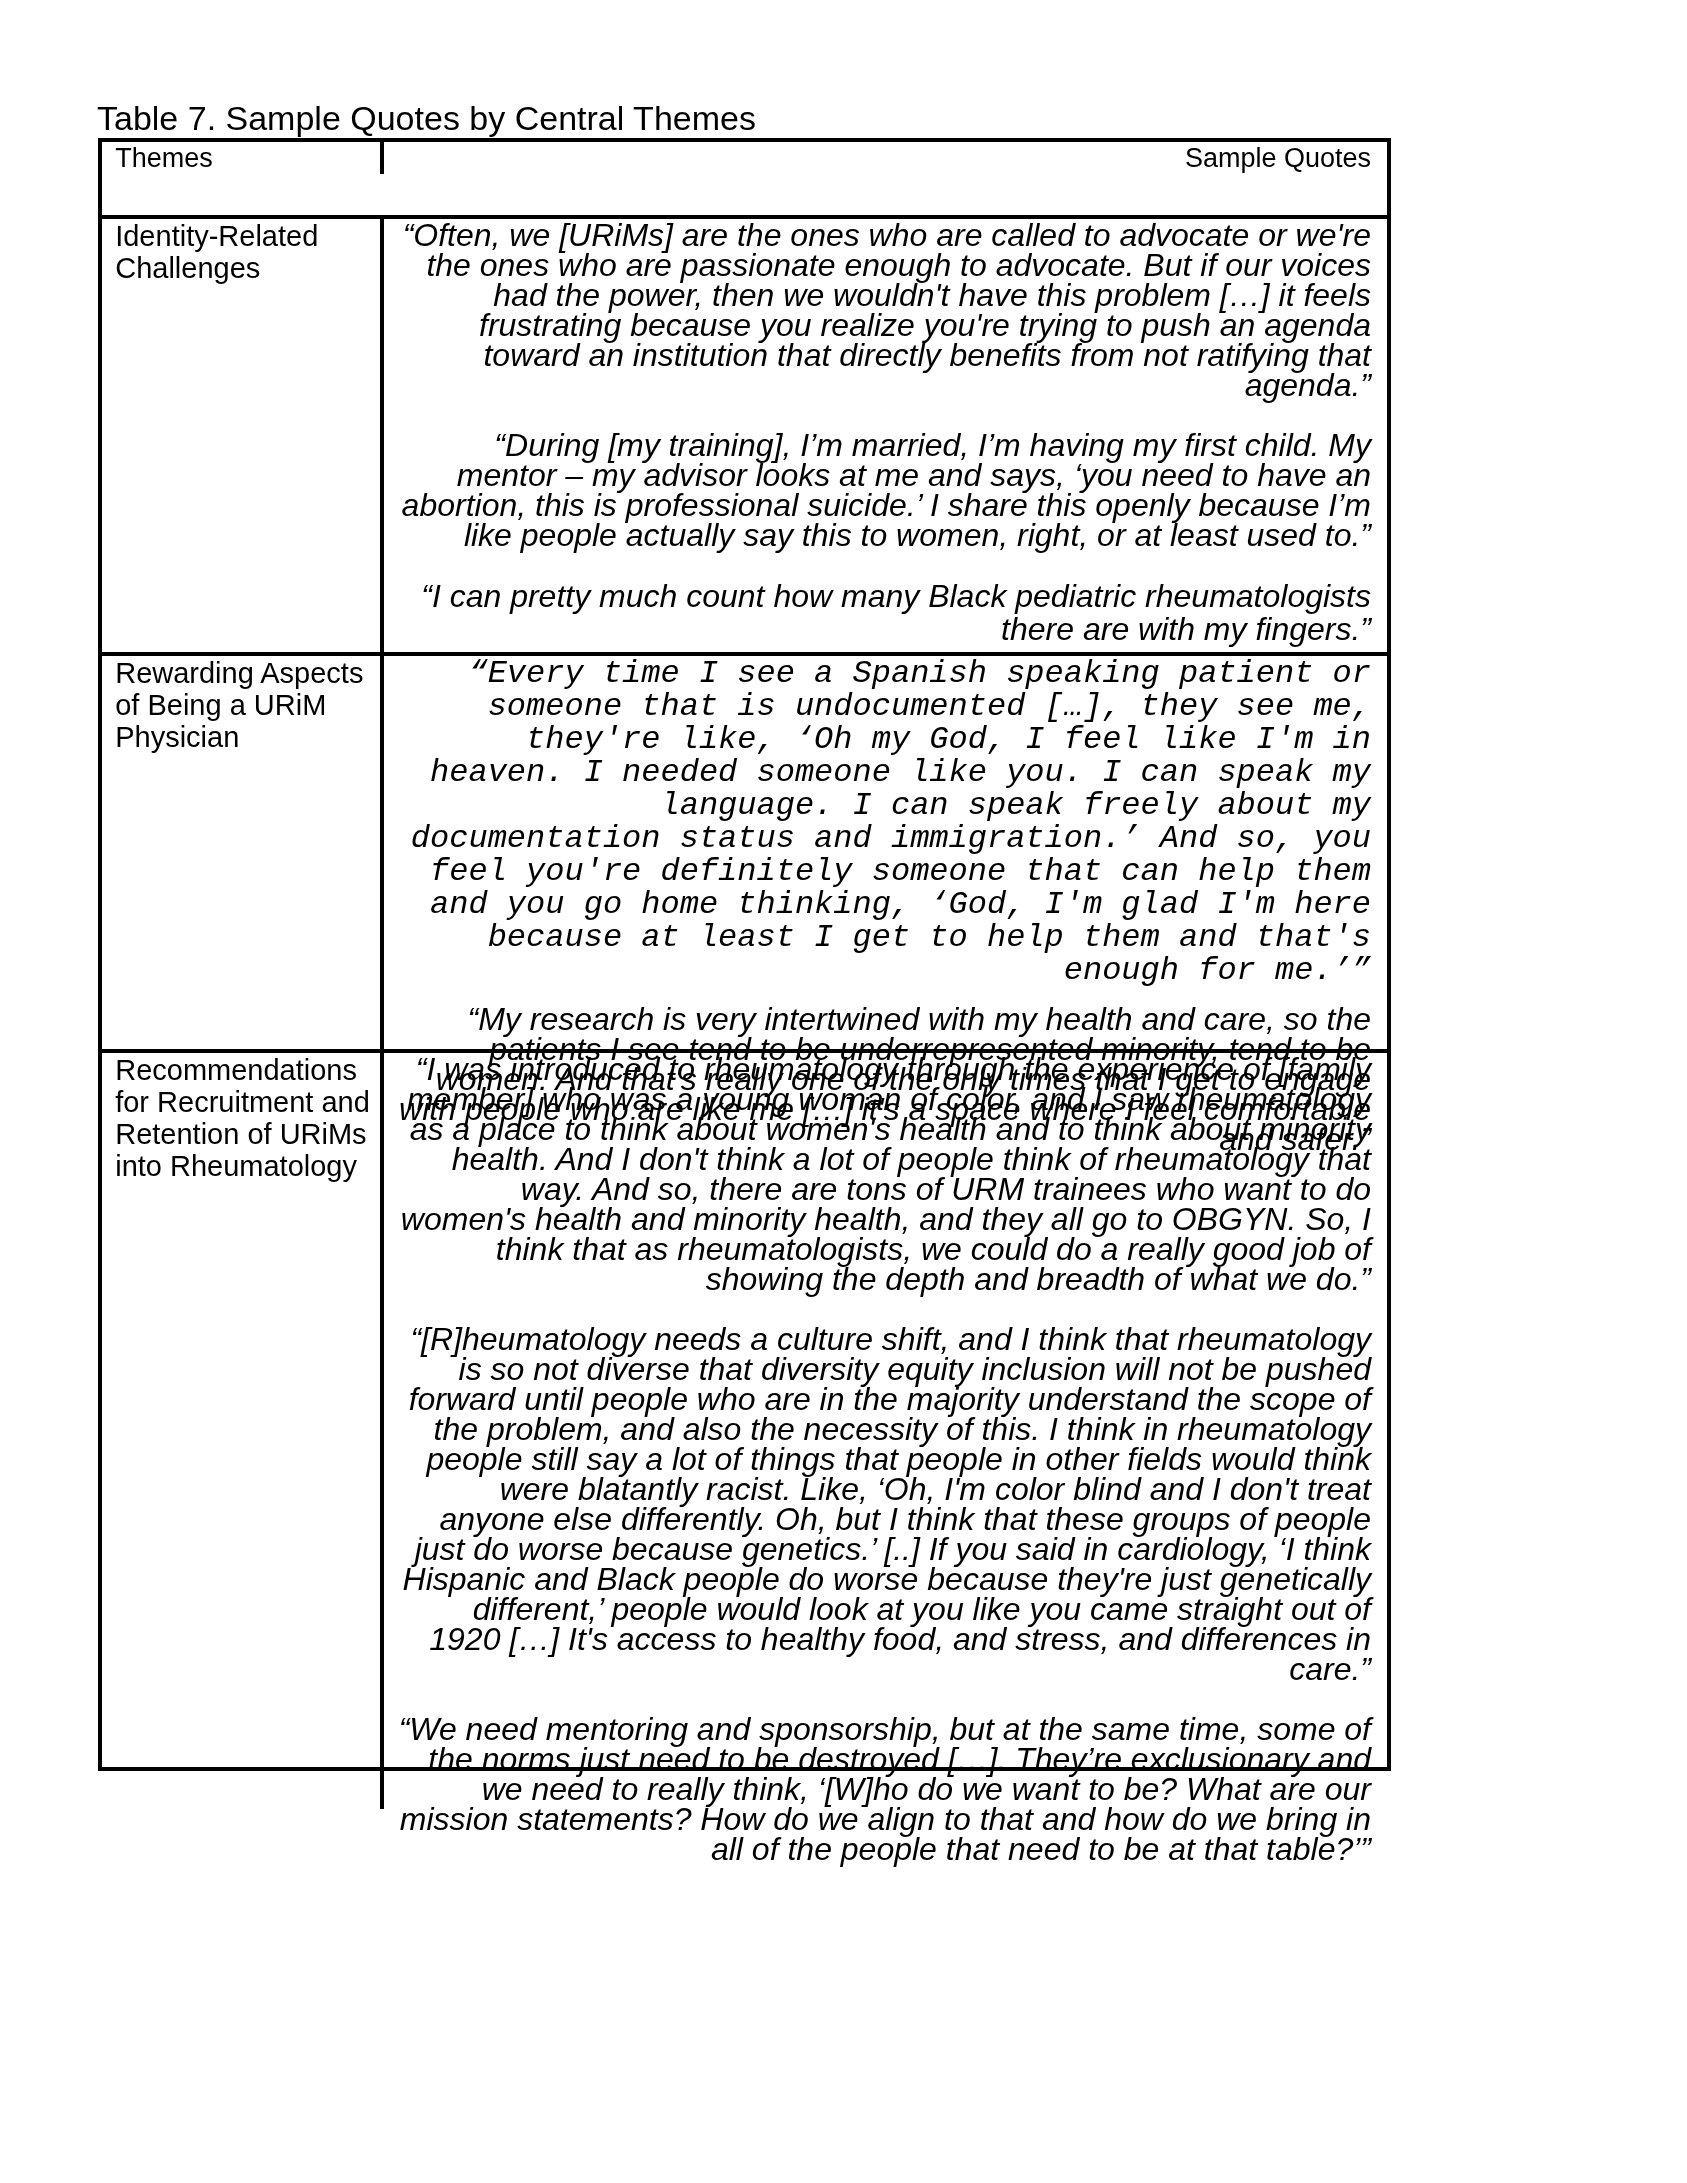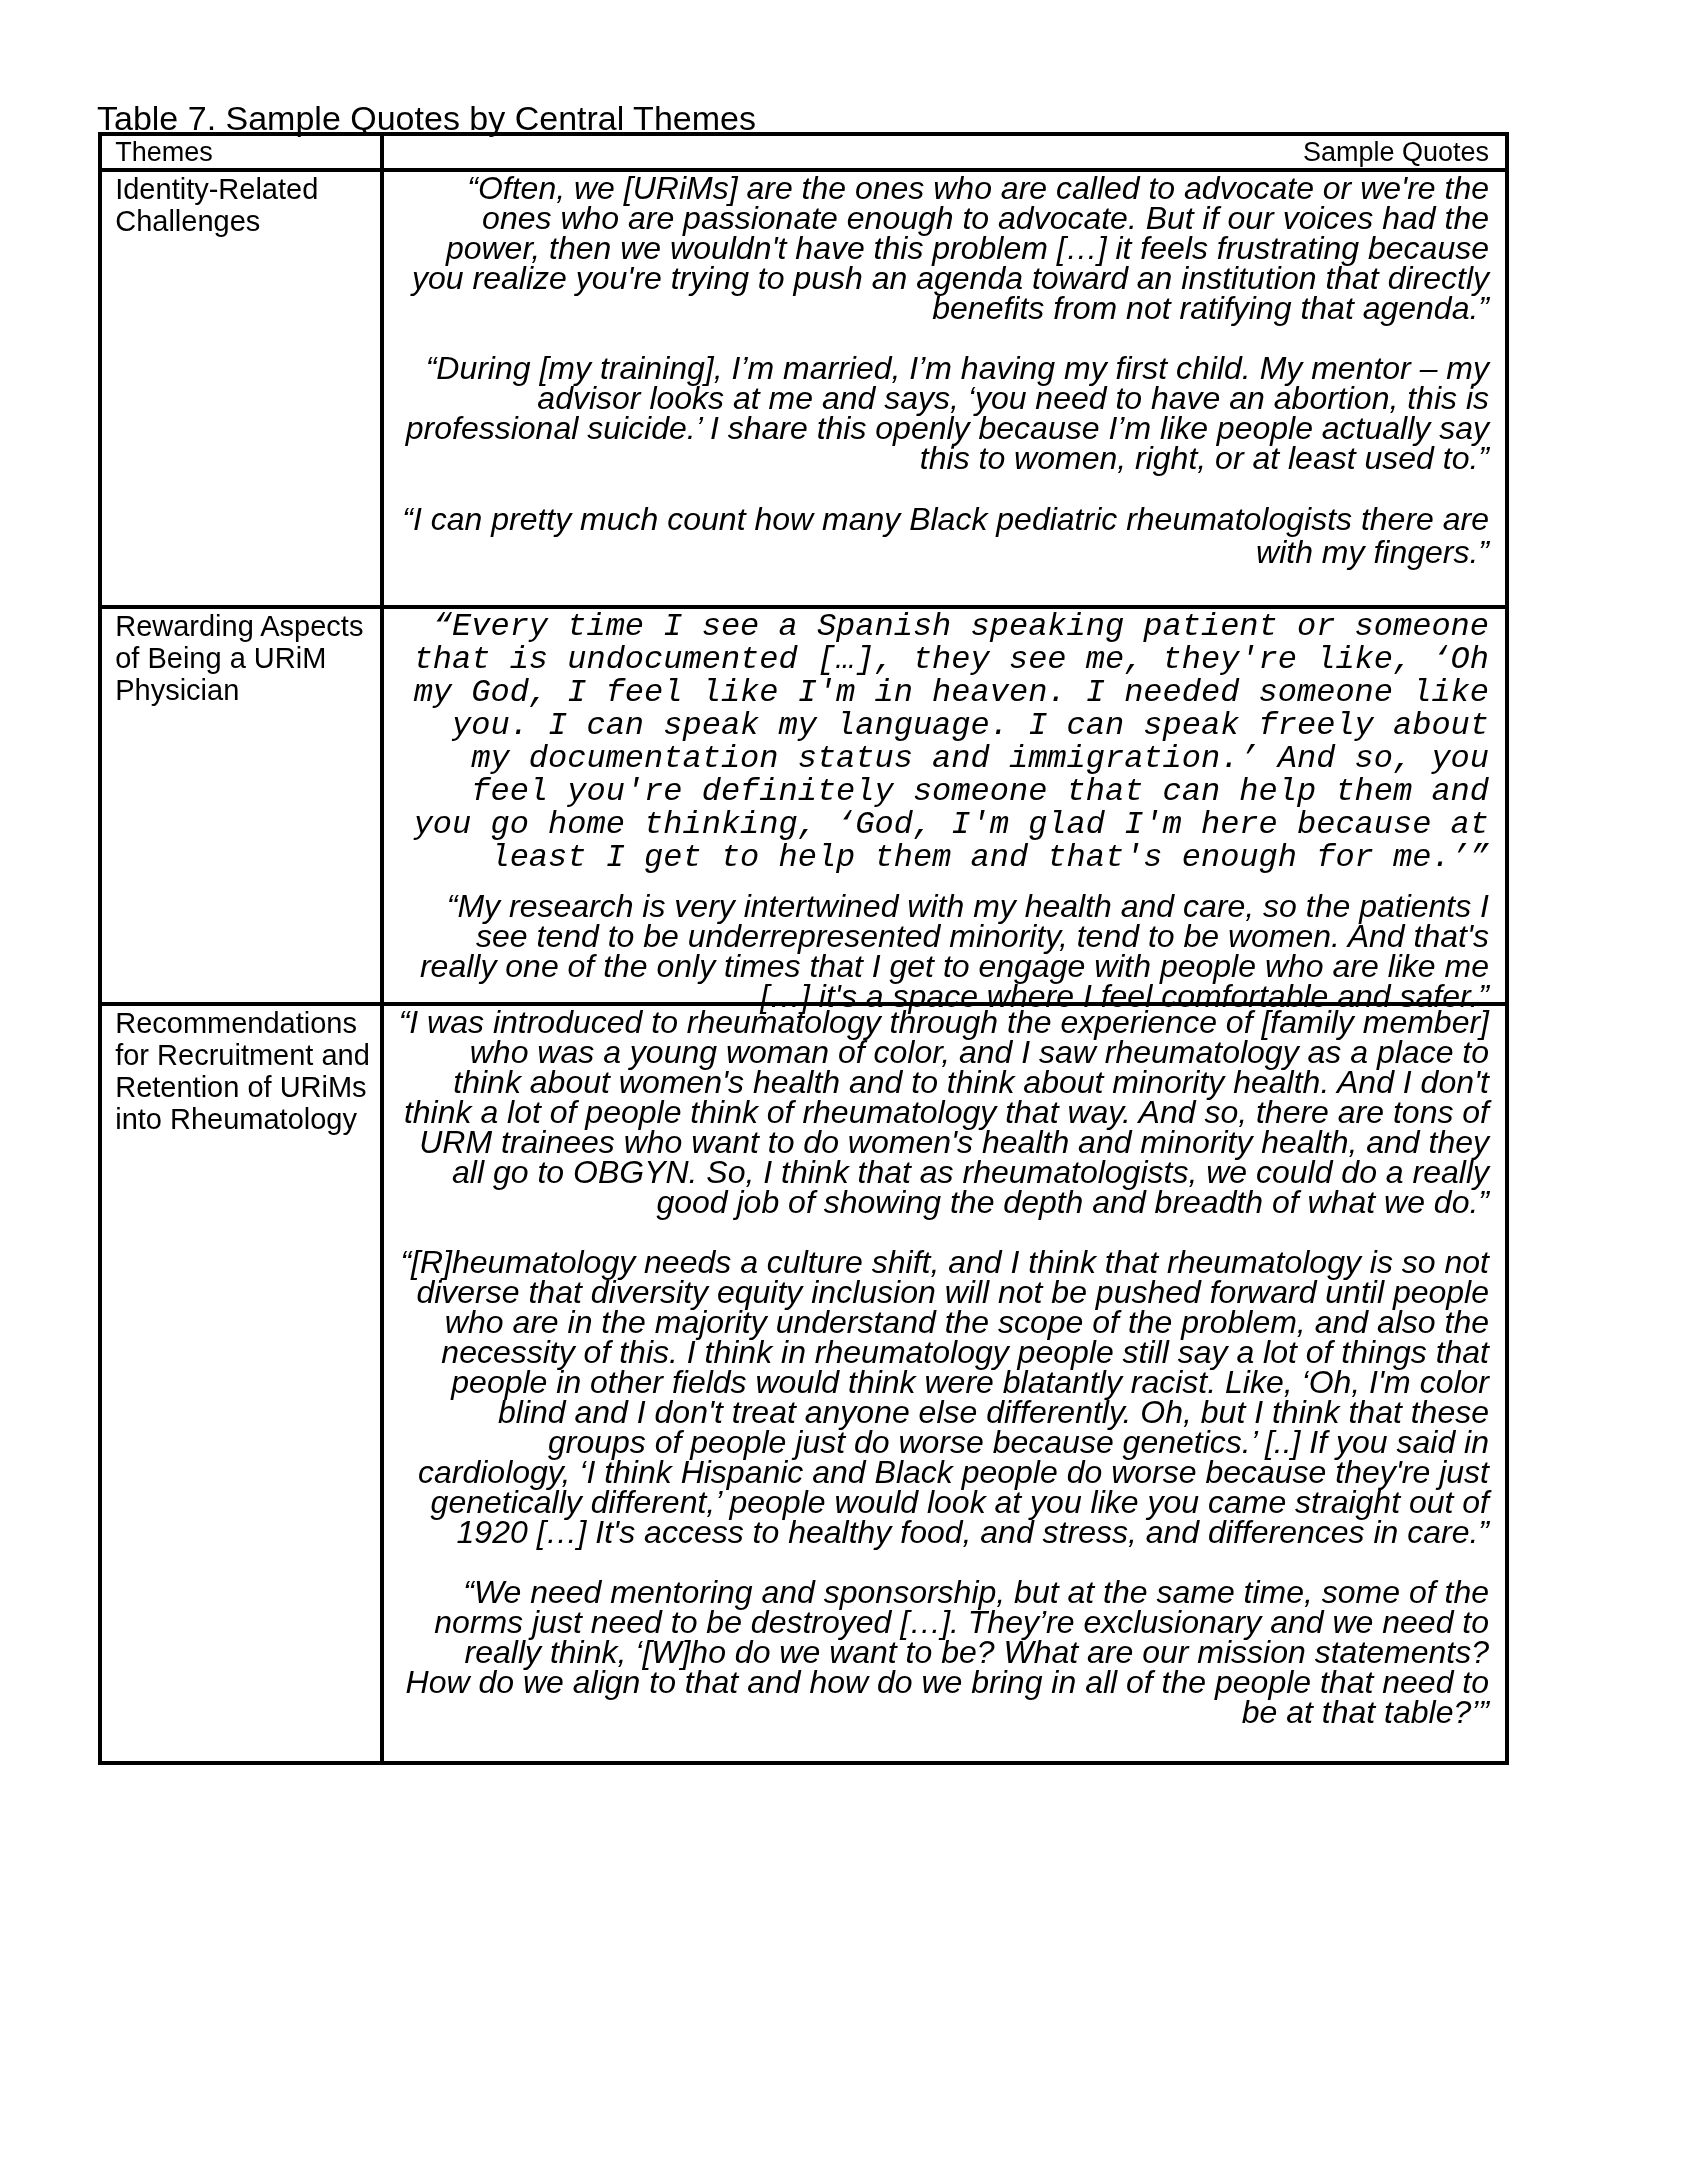--- a/index.html
+++ b/index.html
@@ -1,23 +1,23 @@
 <!DOCTYPE html>
 <html style="font-size:10.6px"><head>
 <meta charset="utf-8">
 <style>
   html, body { margin: 0; padding: 0; background: #ffffff; }
   body { width: 1687px; height: 2183px; position: relative; overflow: hidden;
          font-family: "Liberation Sans", sans-serif; color: #000; }
   .title { position: absolute; left: 97px; top: 98px; font-size: 34px; line-height: 40px;
            white-space: nowrap; }
-  .tbl { position: absolute; left: 98px; top: 132px; width: 1411px; height: 1633px;
+  .tbl { position: absolute; left: 98px; top: 138px; width: 1293px; height: 1633px;
          box-sizing: border-box; border: 4px solid #000; }
   .row { position: absolute; left: 0; right: 0; box-sizing: border-box; }
-  .row.sep { border-top: 4px solid #000; }
+  .row.sep { border-top: 4px solid #000; margin-top: 41px; }
   .cell { position: absolute; top: 0; bottom: 0; box-sizing: border-box; }
   .cell.theme { left: 0; width: 282px; border-right: 4px solid #000; padding: 1.3px 0 0 13.2px; }
   .cell.quotes { left: 282px; right: 0; padding: 1.3px 16px 0 14.6px; text-align: right; }
   .hdr { font-size: 27px; line-height: 30px; padding-top: 1.3px; }
   .theme-text { font-size: 29px; line-height: 32px; }
   .quote { font-style: italic; font-size: 32px; line-height: 30px; margin: 0 0 30px 0; }
   .quote.loose { line-height: 33px; margin-bottom: 17px; font-family: Liberation Mono, monospace; }
   .quote:last-child { margin-bottom: 0; }
 </style>
 </head>

